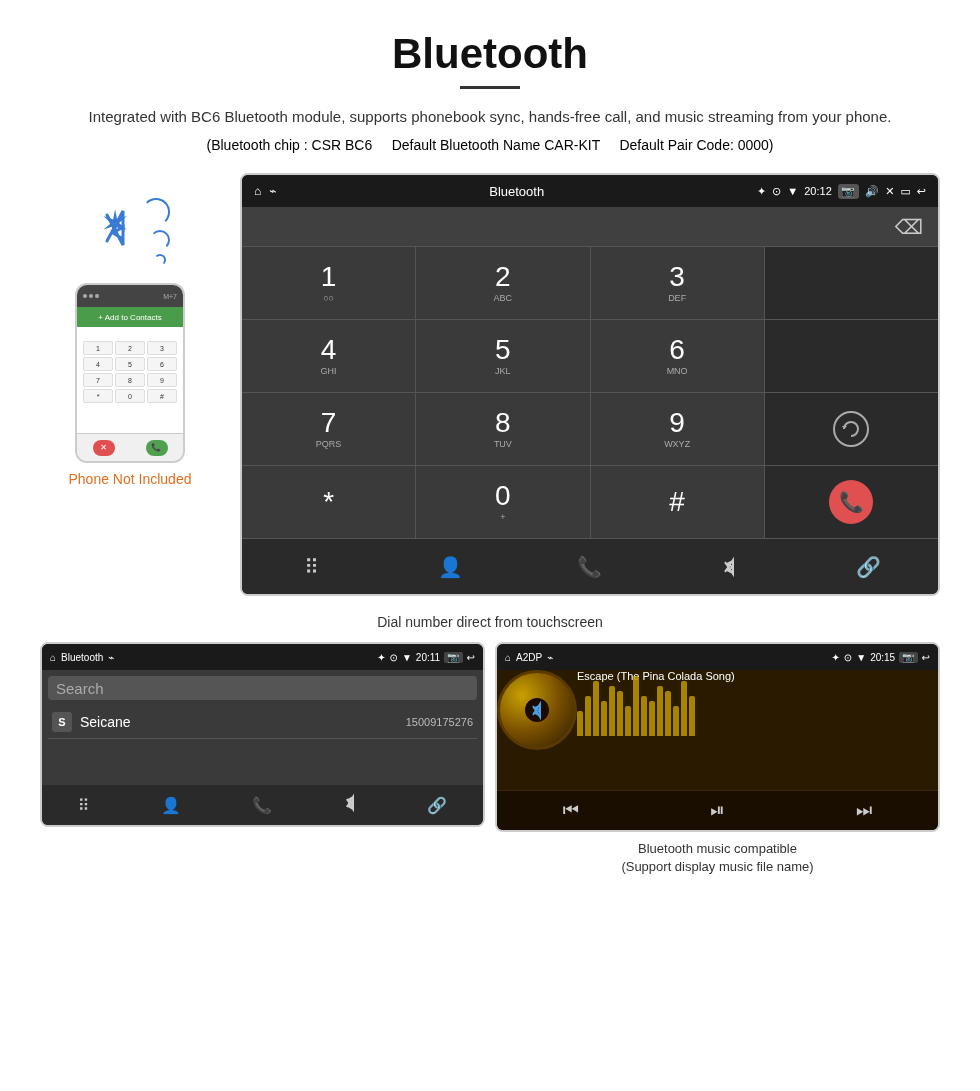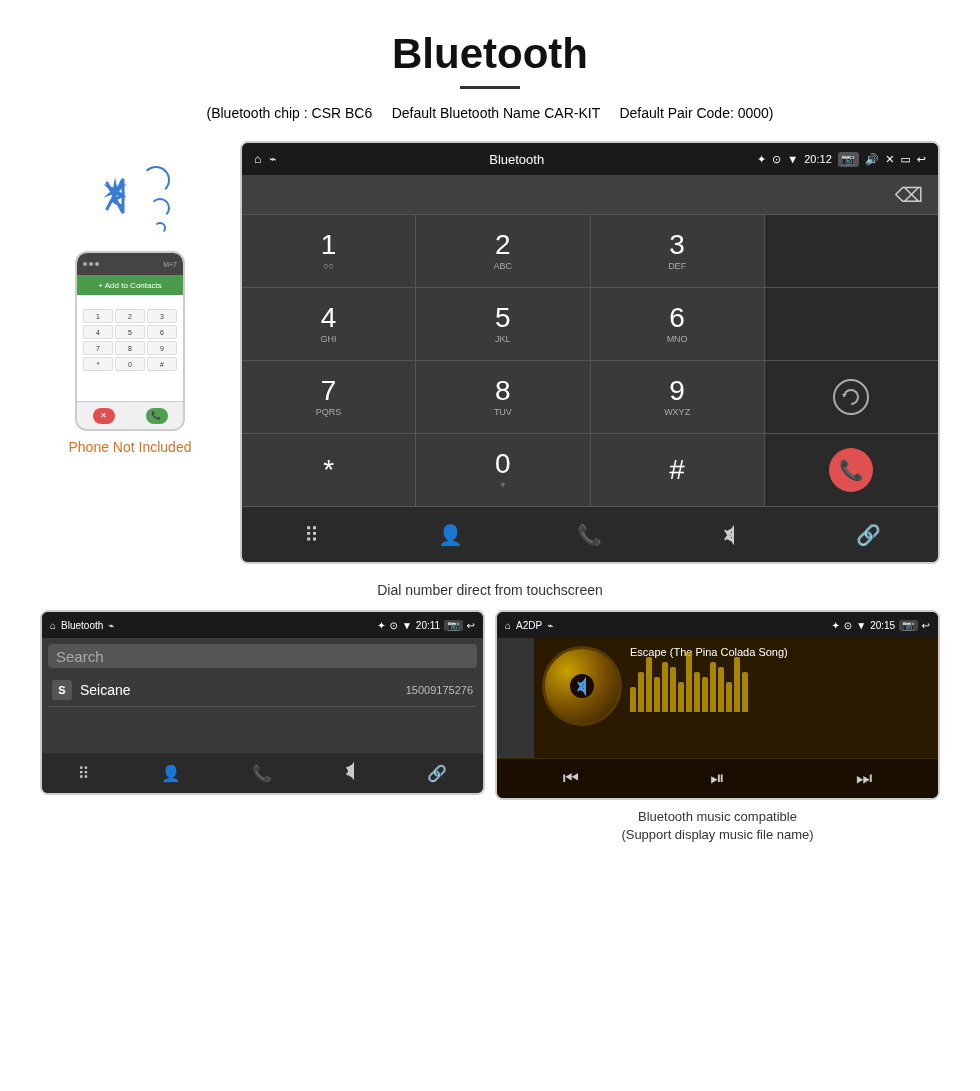--- a/index.html
+++ b/index.html
@@ -393,24 +393,21 @@
       display: flex;
       align-items: center;
       justify-content: space-between;
       padding: 0 8px;
       color: #fff;
       font-size: 10px;
     }
     .music-content {
       background: #2a1a00;
       display: flex;
-      gap: 8px;
-      padding: 8px;
       min-height: 120px;
-      margin-left: 37px;
     }
     .album-art {
       width: 80px;
       height: 80px;
       border-radius: 50%;
       background: radial-gradient(circle at 30% 30%, #c8a000, #7a5000, #2a1a00);
       display: flex;
       align-items: center;
       justify-content: center;
       flex-shrink: 0;
@@ -460,20 +457,21 @@
       font-size: 18px;
       cursor: pointer;
     }
   </style>
 </head>
 <body>
 
 <div class="title-section">
   <h1 class="main-title">Bluetooth</h1>
   <div class="title-divider"></div>
+  <p class="description">Integrated with BC6 Bluetooth module, supports phonebook sync, hands-free call, and music streaming from your phone.</p>
   <p class="specs-line">
     <span class="spec-item">(Bluetooth chip : CSR BC6</span>
     &nbsp;&nbsp;&nbsp;
     <span class="spec-item">Default Bluetooth Name CAR-KIT</span>
     &nbsp;&nbsp;&nbsp;
     <span class="spec-item">Default Pair Code: 0000)</span>
   </p>
 </div>
 
 <div class="middle-section">

